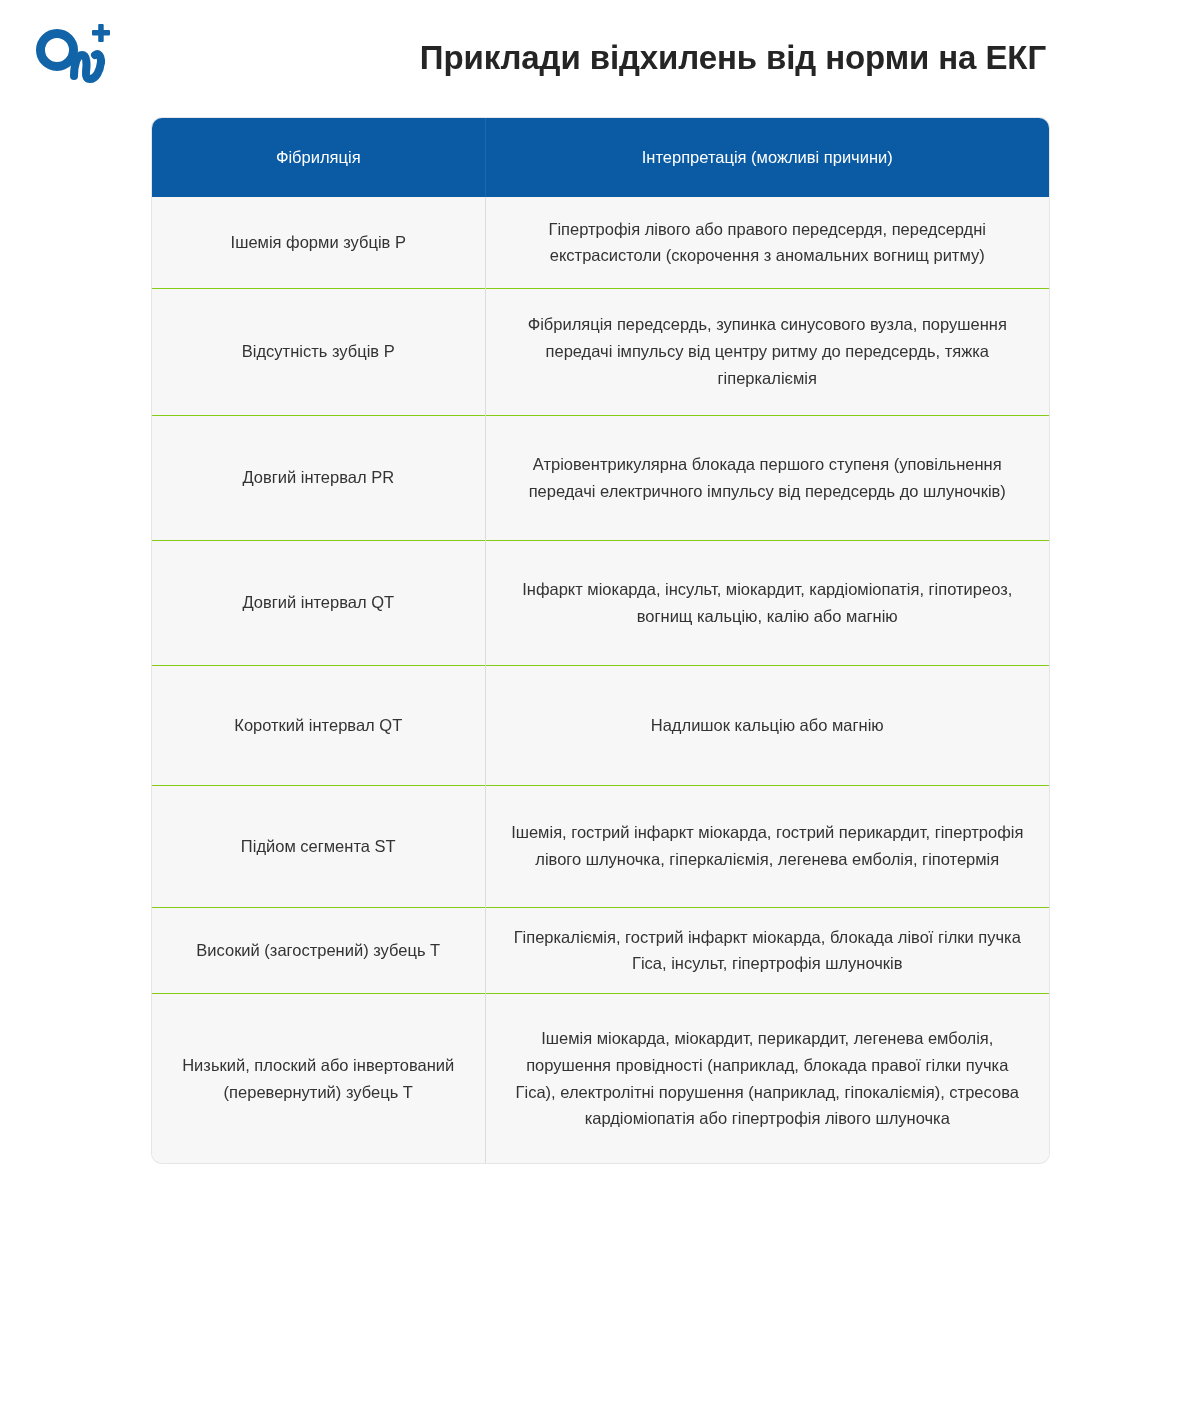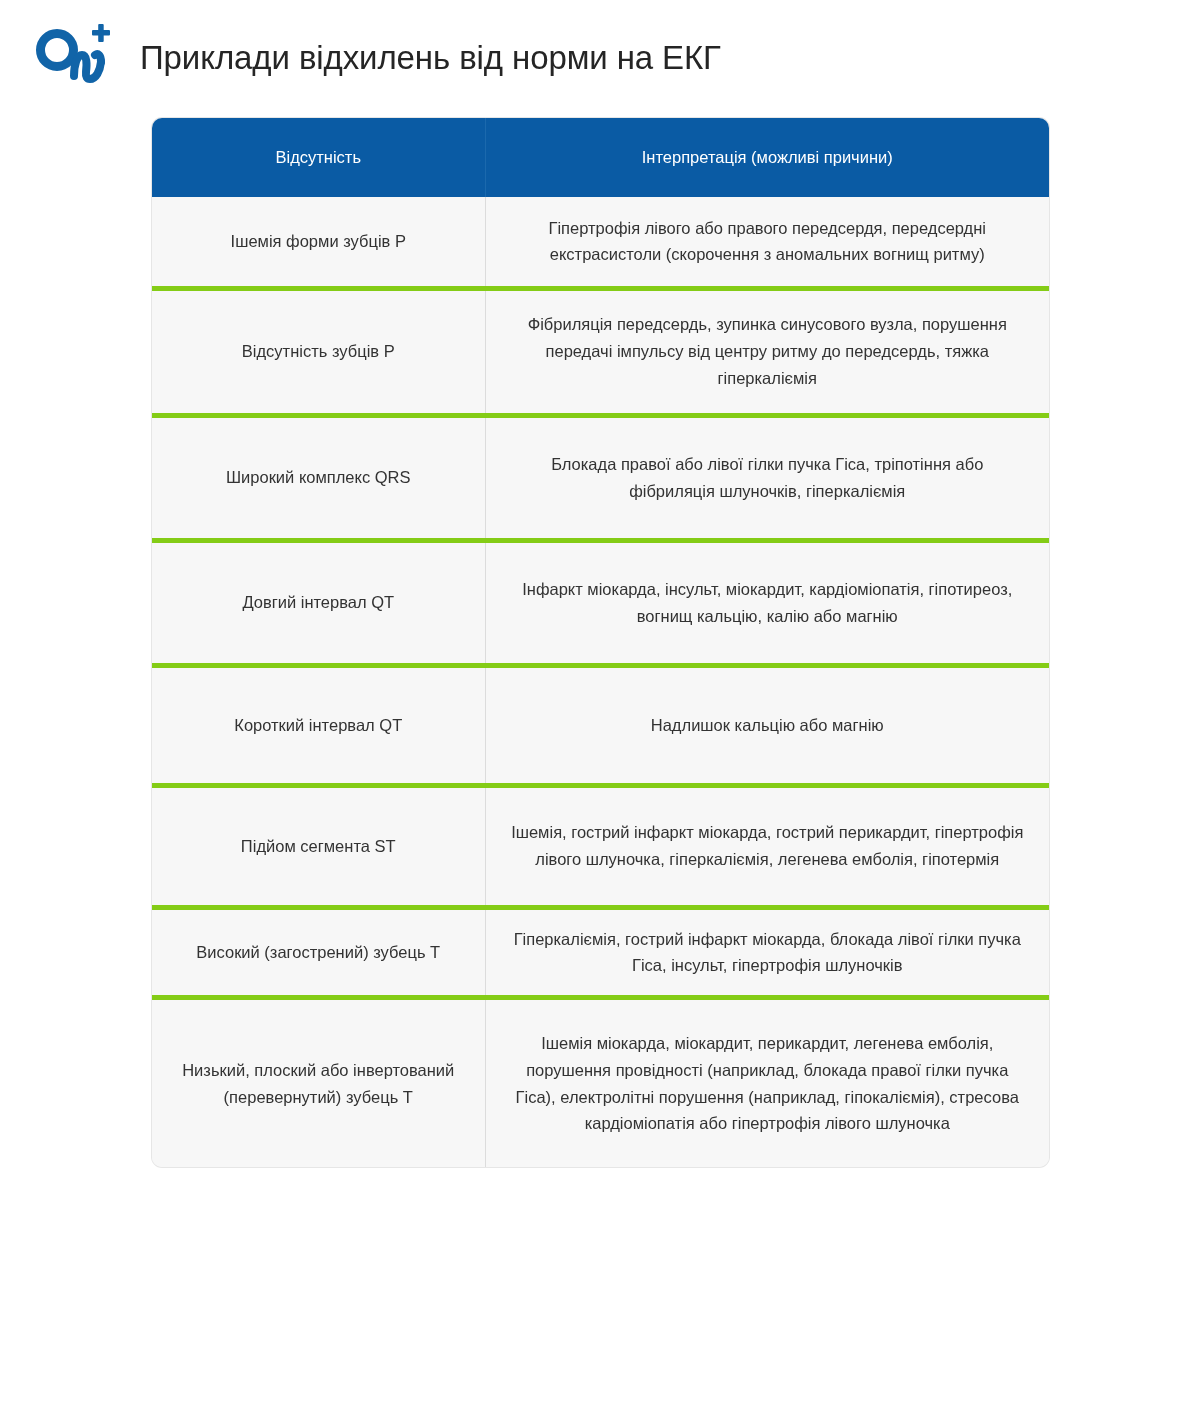--- a/index.html
+++ b/index.html
@@ -29,26 +29,26 @@
     left: 30px;
     top: 24px;
     width: 96px;
     height: 62px;
   }
   .logo svg { display: block; }
 
   
   .title {
     position: absolute;
-    left: 140px;
+    left: 146px;
     top: 38px;
     width: 900px;
-    text-align: left;
+    text-align: right;
     font-size: 33px;
-    font-weight: 400;
+    font-weight: 700;
     color: #252525;
     letter-spacing: -0.1px;
     line-height: 1.2;
   }
 
   
   .table-wrap {
     position: absolute;
     left: 152px;
     top: 118px;
@@ -85,21 +85,21 @@
   }
 
   tbody td {
     background: #f7f7f7;
     color: #333333;
     font-size: 16.5px;
     font-weight: 400;
     text-align: center;
     vertical-align: middle;
     line-height: 1.62;
-    border-top: 5px solid #84cc16;
+    border-top: 1px solid #84cc16;
     box-sizing: border-box;
   }
   tbody td.cell-dev {
     padding: 16px 22px;
     border-right: 1px solid #dcdcdc;
   }
   tbody td.cell-int {
     padding: 16px 22px;
   }
   tbody tr:first-child td {
@@ -128,36 +128,36 @@
   <div class="title">Приклади відхилень від норми на ЕКГ</div>
 
   <div class="table-wrap">
     <table class="ecg-table">
       <colgroup>
         <col class="col-dev">
         <col class="col-int">
       </colgroup>
       <thead>
         <tr>
-          <th class="th-dev">Відсутність</th>
+          <th class="th-dev">Фібриляція</th>
           <th class="th-int">Інтерпретація (можливі причини)</th>
         </tr>
       </thead>
       <tbody>
         <tr style="height: 91px;">
           <td class="cell-dev">Ішемія форми зубців P</td>
           <td class="cell-int">Гіпертрофія лівого або правого передсердя, передсердні екстрасистоли (скорочення з аномальних вогнищ ритму)</td>
         </tr>
         <tr style="height: 127px;">
           <td class="cell-dev">Відсутність зубців P</td>
           <td class="cell-int">Фібриляція передсердь, зупинка синусового вузла, порушення передачі імпульсу від центру ритму до передсердь, тяжка гіперкаліємія</td>
         </tr>
         <tr style="height: 125px;">
-          <td class="cell-dev">Широкий комплекс QRS</td>
-          <td class="cell-int">Блокада правої або лівої гілки пучка Гіса, тріпотіння або фібриляція шлуночків, гіперкаліємія</td>
+          <td class="cell-dev">Довгий інтервал PR</td>
+          <td class="cell-int">Атріовентрикулярна блокада першого ступеня (уповільнення передачі електричного імпульсу від передсердь до шлуночків)</td>
         </tr>
         <tr style="height: 125px;">
           <td class="cell-dev">Довгий інтервал QT</td>
           <td class="cell-int">Інфаркт міокарда, інсульт, міокардит, кардіоміопатія, гіпотиреоз, вогнищ кальцію, калію або магнію</td>
         </tr>
         <tr style="height: 120px;">
           <td class="cell-dev">Короткий інтервал QT</td>
           <td class="cell-int">Надлишок кальцію або магнію</td>
         </tr>
         <tr style="height: 122px;">

